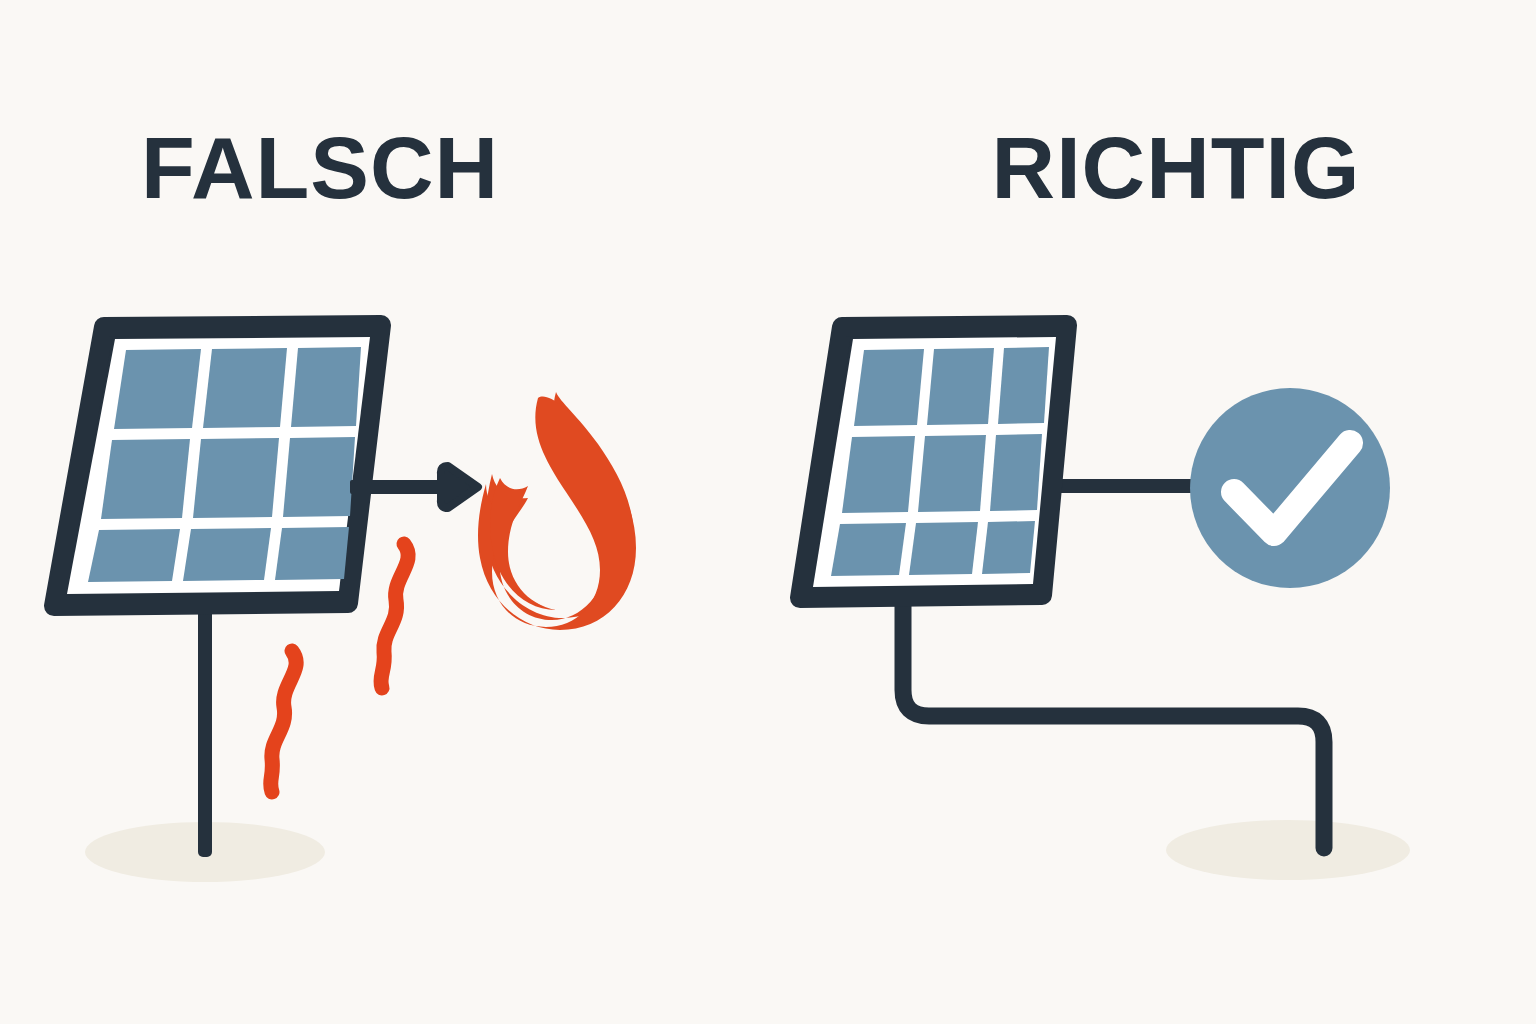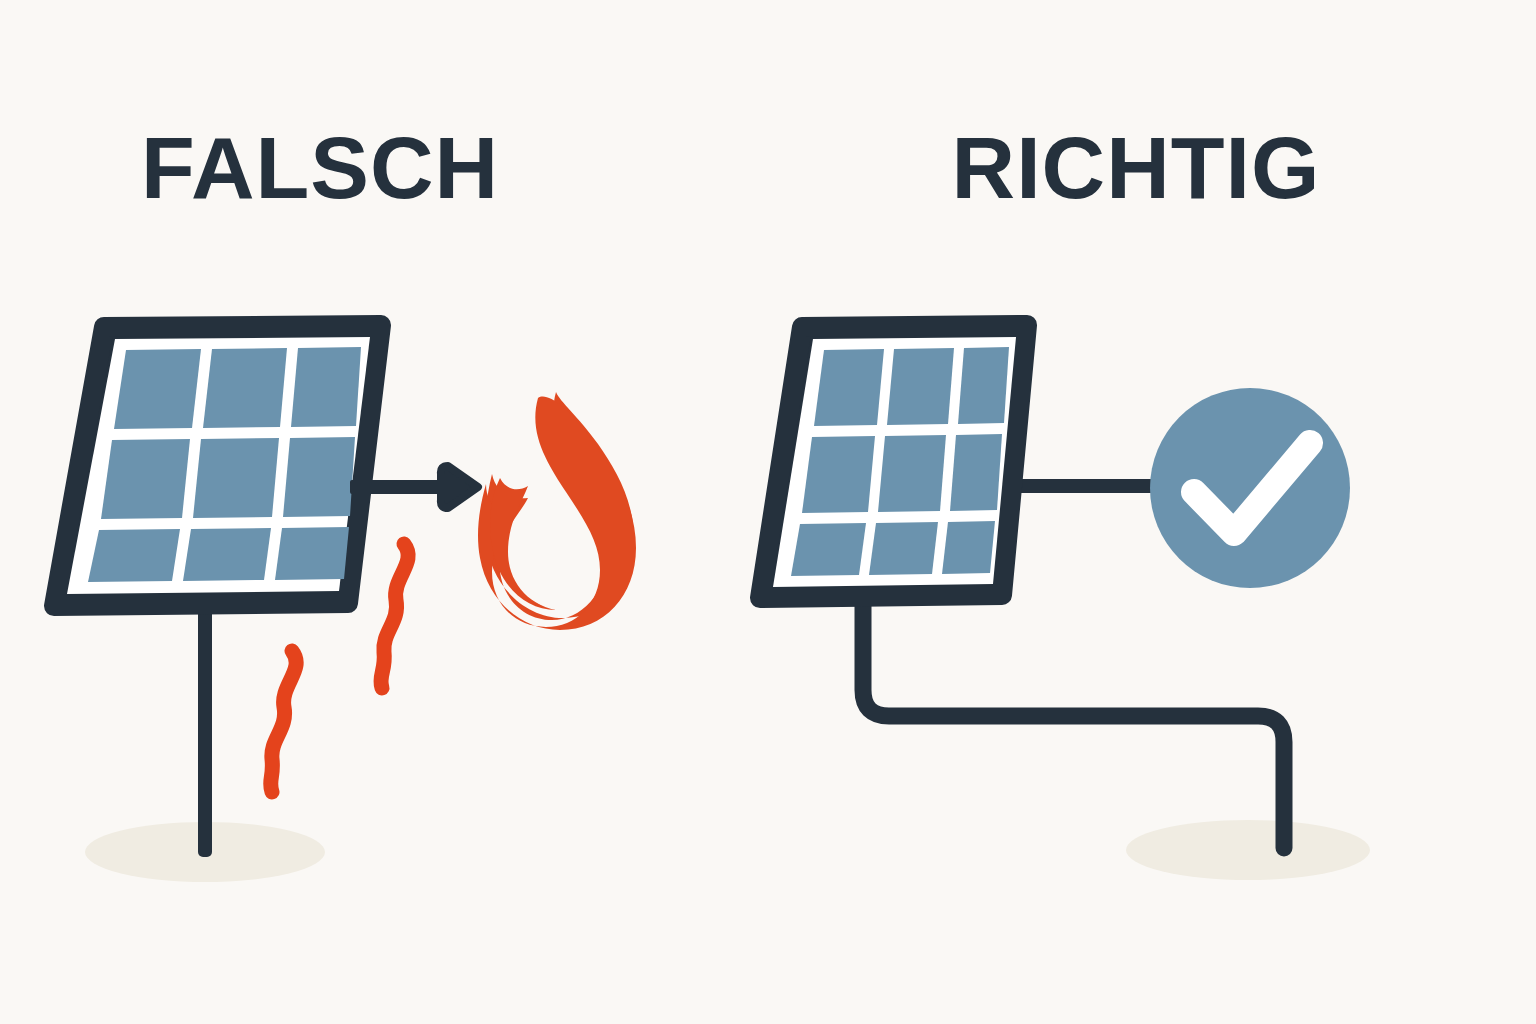--- a/index.html
+++ b/index.html
@@ -20,21 +20,21 @@
     height: 836px;
     background: #faf8f5;
   }
   .panel-half {
     position: absolute;
     top: 0;
     width: 768px;
     height: 1024px;
   }
   #half-left  { left: 0; }
-  #half-right { left: 728px; }
+  #half-right { left: 768px; }
 
   .heading {
     position: absolute;
     top: 124px;
     width: 100%;
     text-align: center;
     font-family: "Liberation Sans", sans-serif;
     font-weight: bold;
     font-size: 88px;
     letter-spacing: 1px;

